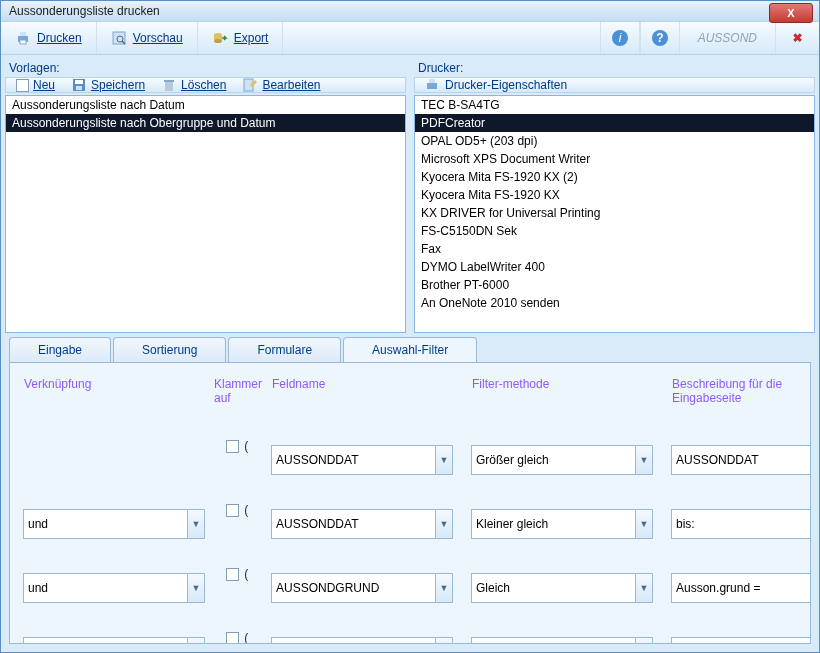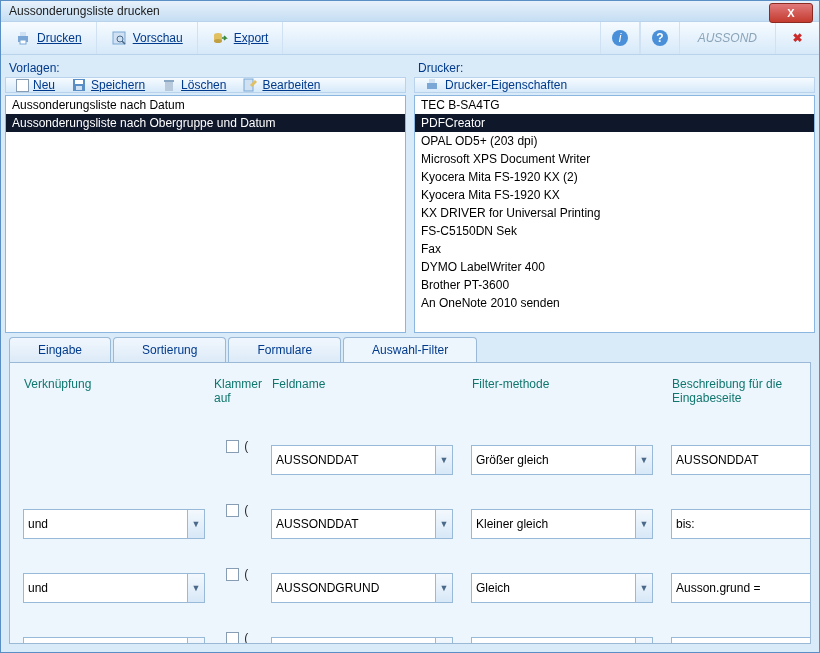--- a/index.html
+++ b/index.html
@@ -24,21 +24,21 @@
   .mini-btn { display:flex; align-items:center; gap:4px; padding:2px 6px; color:#003a8c; cursor:pointer; }
   .mini-btn u { text-decoration:underline;}
   .listbox { flex:1; margin-top:2px; border:1px solid #8ab6df; background:#fff; overflow:auto;}
   .list-item { padding:2px 6px; cursor:default; white-space:nowrap;}
   .list-item.selected { background:#0f172a; color:#fff;}
   .tabs-row { display:flex; padding:4px 8px 0 8px; gap:0; }
   .tab { padding:5px 28px; border:1px solid #9ab9d6; border-bottom:none; background:linear-gradient(#f1f7fd,#dcebf8); border-radius:4px 4px 0 0; color:#003a8c; cursor:pointer; margin-right:2px;}
   .tab.active { background:#eef6fd; font-weight:normal; }
   .tabpanel { margin:0 8px 8px 8px; border:1px solid #9ab9d6; background:#eef6fd; flex:1; padding:10px 8px; overflow:auto;}
   .filter-table { width:100%; border-collapse:separate; }
-  .filter-table th { text-align:left; font-weight:normal; color:#0f766e; padding:2px 4px 8px 4px; vertical-align:top;}
+  .filter-table th { text-align:left; font-weight:normal; color:#8b5cf6; padding:2px 4px 8px 4px; vertical-align:top;}
   .filter-table td { padding:2px 3px; vertical-align:middle;}
   .combo { width:100%; display:flex; height:30px;margin-top:28px;}
   .combo input { flex:1; border:1px solid #99b9d9; border-right:none; padding:1px 4px; background:#fff; min-width:0;}
   .combo .cbtn { width:18px; border:1px solid #99b9d9; background:linear-gradient(#f3f8fd,#d8e8f7); display:flex; align-items:center; justify-content:center; color:#4a6a8a; font-size:9px; cursor:pointer;}
   .paren { color:#2a2a2a; padding:0 2px;}
   .chk { width:13px; height:13px; border:1px solid #869db3; background:#fff; display:inline-block; vertical-align:middle;}
   .col-link { width:80px;}
   .col-brk { width:56px; text-align:center;}
   .col-field { width:180px;}
   .col-method { width:160px;}
@@ -158,21 +158,21 @@
           <div class="list-item">TEC B-SA4TG</div>
           <div class="list-item selected">PDFCreator</div>
           <div class="list-item">OPAL OD5+ (203 dpi)</div>
           <div class="list-item">Microsoft XPS Document Writer</div>
           <div class="list-item">Kyocera Mita FS-1920 KX (2)</div>
           <div class="list-item">Kyocera Mita FS-1920 KX</div>
           <div class="list-item">KX DRIVER for Universal Printing</div>
           <div class="list-item">FS-C5150DN Sek</div>
           <div class="list-item">Fax</div>
           <div class="list-item">DYMO LabelWriter 400</div>
-          <div class="list-item">Brother PT-3600</div>
+          <div class="list-item">Brother PT-6000</div>
           <div class="list-item">An OneNote 2010 senden</div>
         </div>
     </div>
   </div>
 
   <div class="tabs-row" id="tabs">
       <div class="tab">Eingabe</div>
       <div class="tab">Sortierung</div>
       <div class="tab">Formulare</div>
       <div class="tab active">Auswahl-Filter</div>

